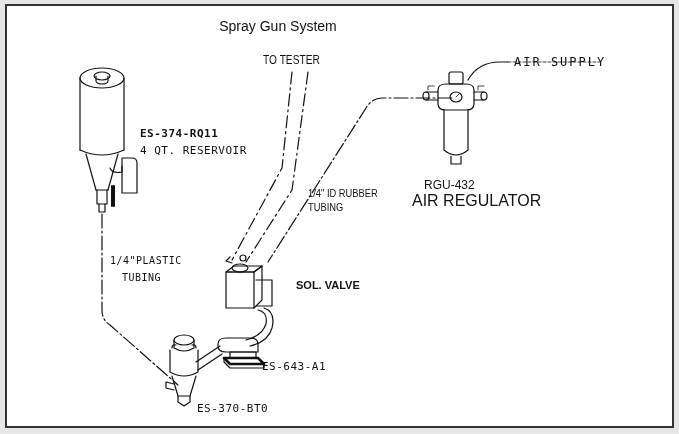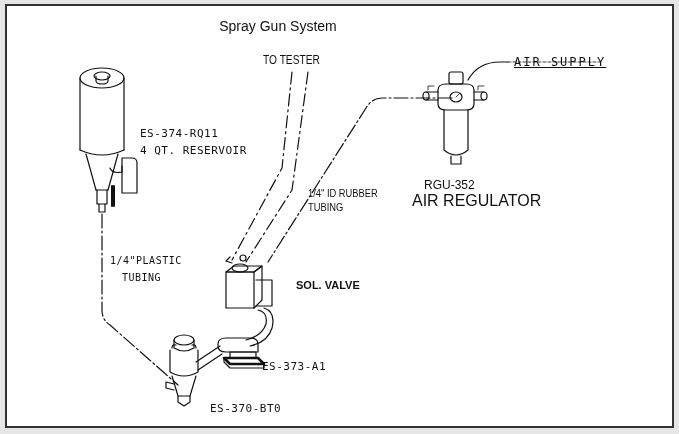--- a/index.html
+++ b/index.html
@@ -11,21 +11,21 @@
     svg.art { position: absolute; left: 0; top: 0; }
     .title {
       position: absolute; left: 0; width: 556px; top: 18px; text-align: center;
       font-family: "Liberation Sans", sans-serif; font-size: 14px; color: #111;
     }
     .lbl { position: absolute; color: #111; white-space: nowrap; line-height: 1; }
     .mono { font-family: "DejaVu Sans Mono", monospace; font-size: 11px; letter-spacing: 0.5px; }
     .sans { font-family: "Liberation Sans", sans-serif; font-size: 11px; }
     .bold { font-weight: bold; }
     .narrow { transform: scaleX(0.85); transform-origin: left top; }
-    .ul { text-decoration: underline; letter-spacing: 2px; text-align: right; }
+    .ul { letter-spacing: 2px; text-align: right; }
   </style>
 </head>
 <body>
 
 <div class="frame"></div>
 
 <svg class="art" width="679" height="434" viewBox="0 0 679 434" fill="none" stroke="#111" stroke-width="1.2" stroke-linecap="round" stroke-linejoin="round">
 
   <g>
     <ellipse cx="102" cy="78" rx="22" ry="10"></ellipse>
@@ -93,32 +93,32 @@
     <path d="M172 348 q0 -4 4 -3 M196 348 q0 -4 -4 -3"></path>
     <path d="M170 350 V372 Q184 380 198 372 V350"></path>
     <path d="M172 376 L178 396 M196 376 L190 396"></path>
     <path d="M178 396 h12 v6 l-6 4 l-6 -4 z"></path>
     <path d="M174 384 l-8 -2 v6 l8 2"></path>
   </g>
 </svg>
 
 <div class="title">Spray Gun System</div>
 
-<div class="lbl mono" style="left:140px; top:128px;">ES-374-RQ11</div>
+<div class="lbl mono" style="left:140px; top:128px;font-weight:bold;">ES-374-RQ11</div>
 <div class="lbl mono" style="left:140px; top:145px;">4 QT. RESERVOIR</div>
 
 <div class="lbl sans narrow" style="left:263px; top:54px; font-size:12px;">TO TESTER</div>
 
 <div class="lbl mono ul" style="left:514px; top:56px; font-size:12px;">AIR SUPPLY</div>
 
-<div class="lbl sans" style="left:424px; top:179px; font-size:12px;">RGU-352</div>
+<div class="lbl sans" style="left:424px; top:179px; font-size:12px;">RGU-432</div>
 <div class="lbl sans" style="left:412px; top:193px; font-size:16px;">AIR REGULATOR</div>
 
 <div class="lbl sans narrow" style="left:308px; top:188px;">1/4" ID RUBBER</div>
 <div class="lbl sans narrow" style="left:308px; top:202px;">TUBING</div>
 
 <div class="lbl mono" style="left:110px; top:256px; font-size:10px;">1/4"PLASTIC</div>
 <div class="lbl mono" style="left:122px; top:273px; font-size:10px;">TUBING</div>
 
 <div class="lbl sans bold" style="left:296px; top:280px;">SOL. VALVE</div>
 
-<div class="lbl mono" style="left:262px; top:361px;">ES-373-A1</div>
-<div class="lbl mono" style="left:210px; top:403px;text-align:center;">ES-370-BT0</div>
+<div class="lbl mono" style="left:262px; top:361px;">ES-643-A1</div>
+<div class="lbl mono" style="left:197px; top:403px;text-align:center;">ES-370-BT0</div>
 
 </body></html>

